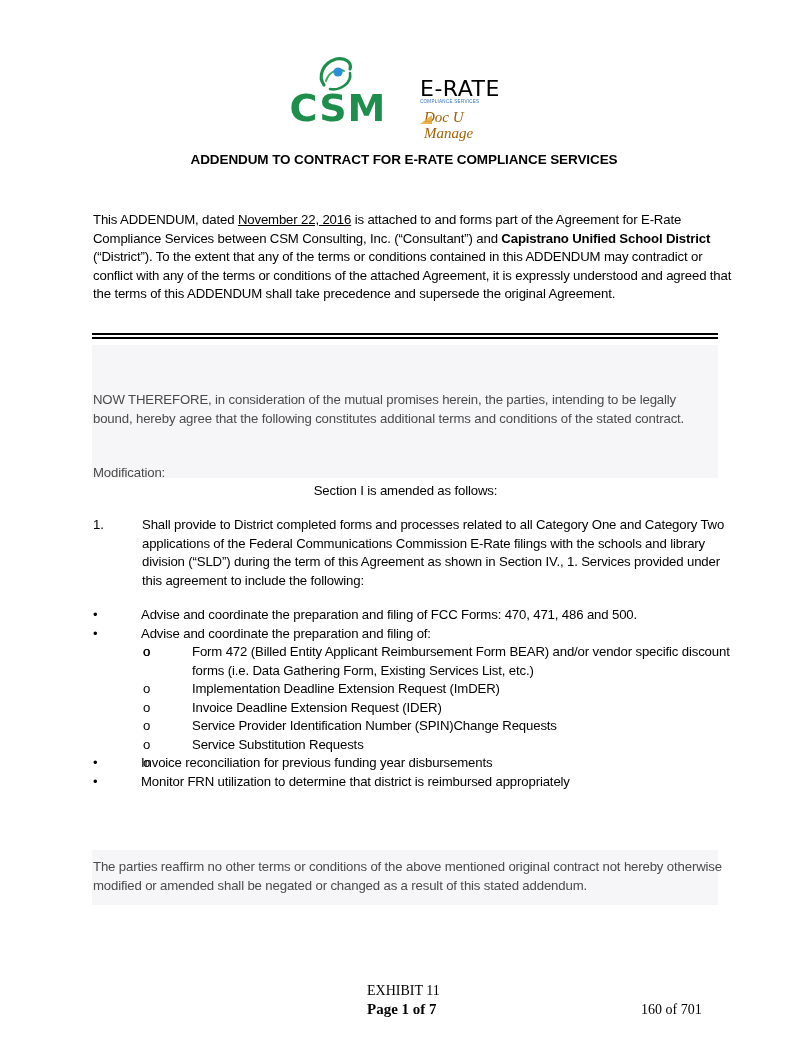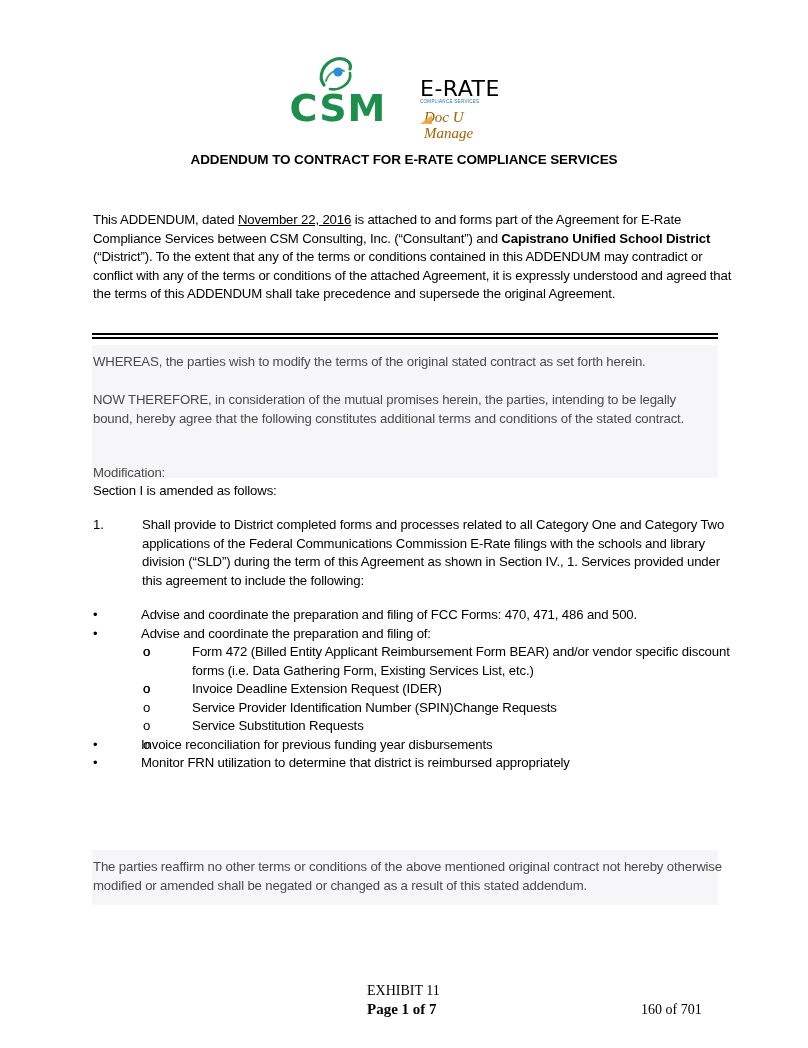--- a/index.html
+++ b/index.html
@@ -31,21 +31,21 @@
   .intro u { text-decoration: underline; }
 
   .rule { position: absolute; left: 92px; width: 626px; height: 2px; background: #000; }
 
   .greybox { position: absolute; left: 92px; width: 626px; background: #f6f6f8; }
   .grey-text { color: #4a4a4a; }
 
   .p-whereas { position: absolute; left: 93px; top: 353px; width: 625px; }
   .p-now { position: absolute; left: 93px; top: 391px; width: 625px; }
   .p-mod { position: absolute; left: 93px; top: 464px; width: 625px; }
-  .p-section { position: absolute; left: 93px; top: 482px; width: 625px; }
+  .p-section { position: absolute; left: 93px; top: 482px; width: 625px; text-align: center; }
 
   .num-item { position: absolute; left: 93px; top: 516px; width: 640px; }
   .num-item .num { position: absolute; left: 0; top: 0; }
   .num-item .body { position: absolute; left: 49px; top: 0; width: 590px; }
 
   .list { position: absolute; left: 93px; width: 640px; }
   .li { position: relative; }
   .li .marker { position: absolute; left: 0; top: 0; width: 40px; }
   .li.bullet .marker { font-size: 13px; }
   .li.bullet .content { margin-left: 48px; }
@@ -90,21 +90,20 @@
   <div class="intro text">
     <span>This ADDENDUM, dated </span><u>November 22, 2016</u><span> is attached to and forms part of the Agreement for E-Rate Compliance Services between CSM Consulting, Inc. (“Consultant”) and </span><b>Capistrano Unified School District</b><span> (“District”).  To the extent that any of the terms or conditions contained in this ADDENDUM may contradict or conflict with any of the terms or conditions of the attached Agreement, it is expressly understood and agreed that the terms of this ADDENDUM shall take precedence and supersede the original Agreement.</span>
   </div>
 
   <div class="rule" style="top:333px;"></div>
   <div class="rule" style="top:337px;"></div>
 
   <div class="greybox" style="top:345px; height:133px;"></div>
   <div class="greybox" style="top:850px; height:55px;"></div>
 
-  <div class="p-whereas text grey-text">WHEREAS, the parties wish to modify the terms of the original stated contract as set forth herein.</div>
   <div class="p-now text grey-text">NOW THEREFORE, in consideration of the mutual promises herein, the parties, intending to be legally bound, hereby agree that the following constitutes additional terms and conditions of the stated contract.</div>
   <div class="p-mod text grey-text">Modification:</div>
   <div class="p-section text">Section I is amended as follows:</div>
 
   <div class="num-item text">
     <span class="num">1.</span>
     <div class="body">Shall provide to District completed forms and processes related to all Category One and Category Two applications of the Federal Communications Commission E-Rate filings with the schools and library division (“SLD”) during the term of this Agreement as shown in Section IV., 1. Services provided under this agreement to include the following:</div>
   </div>
 
   <div class="list text" style="top:606px;">
@@ -118,20 +117,21 @@
     </div>
     <div class="li sub">
       <span class="marker">o</span>
     </div>
     <div class="li sub">
       <span class="marker">o</span>
       <div class="content">Form 472 (Billed Entity Applicant Reimbursement Form BEAR) and/or vendor specific discount forms (i.e. Data Gathering Form, Existing Services List, etc.)</div>
     </div>
     <div class="li sub">
       <span class="marker">o</span>
+      <div class="content">Implementation Deadline Extension Request (ImDER)</div>
     </div>
     <div class="li sub">
       <span class="marker">o</span>
       <div class="content">Invoice Deadline Extension Request (IDER)</div>
     </div>
     <div class="li sub">
       <span class="marker">o</span>
       <div class="content">Service Provider Identification Number (SPIN)Change Requests</div>
     </div>
     <div class="li sub">

